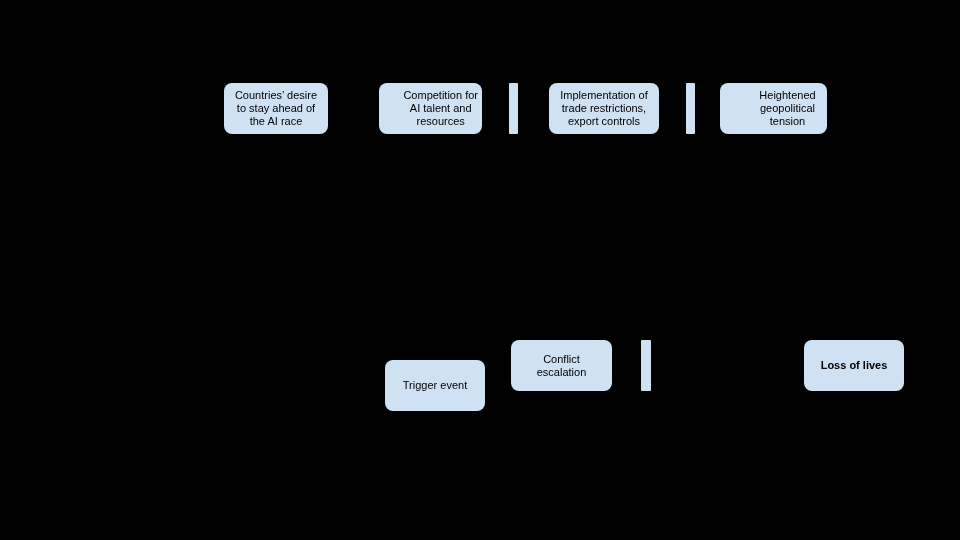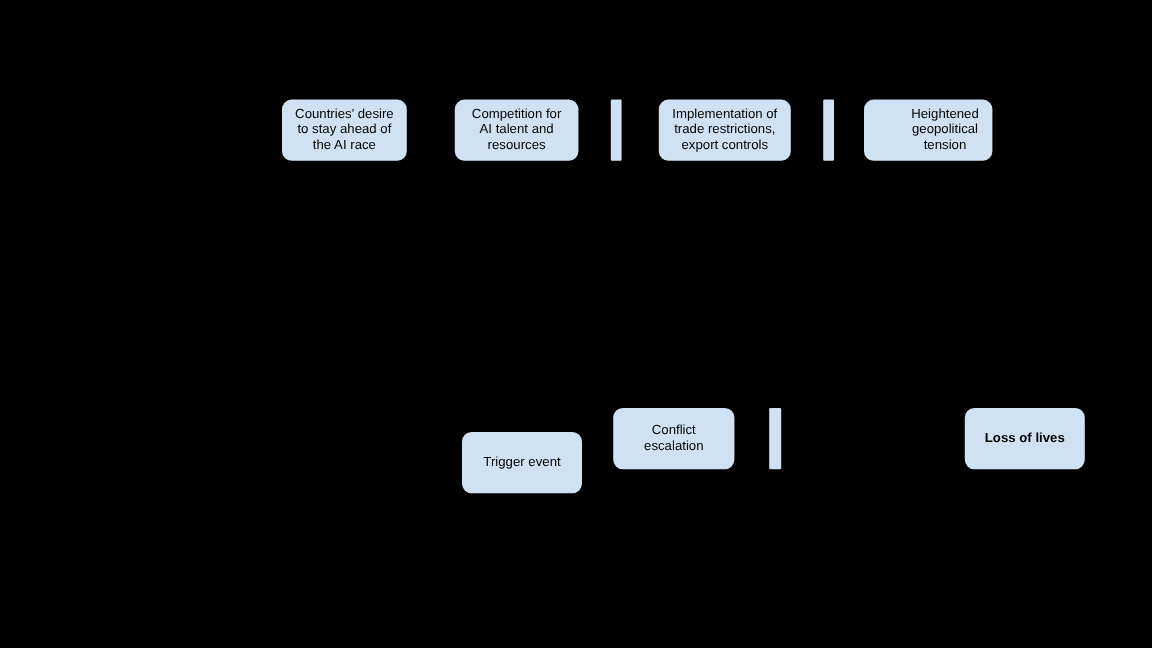--- a/index.html
+++ b/index.html
@@ -36,27 +36,27 @@
     position: absolute;
     background: #cfe2f3;
     border-radius: 1px;
   }
 </style>
 </head>
 <body>
 
 <div class="slide">
 
-  <div class="node" style="left:235px; top:83px; width:104px; height:51px;">
+  <div class="node" style="left:224px; top:83px; width:104px; height:51px;">
     <span class="node-label">Countries’ desire
 to stay ahead of
 the AI race</span>
   </div>
 
-  <div class="node" style="left:379px; top:83px; width:103px; height:51px;">
+  <div class="node" style="left:379px; top:83px; width:103px; height:51px;justify-content:flex-end;">
     <span class="node-label">Competition for
 AI talent and
 resources</span>
   </div>
 
   <div class="vbar" style="left:509px; top:83px; width:9px; height:51px;"></div>
 
   <div class="node" style="left:549px; top:83px; width:110px; height:51px;">
     <span class="node-label">Implementation of
 trade restrictions,

